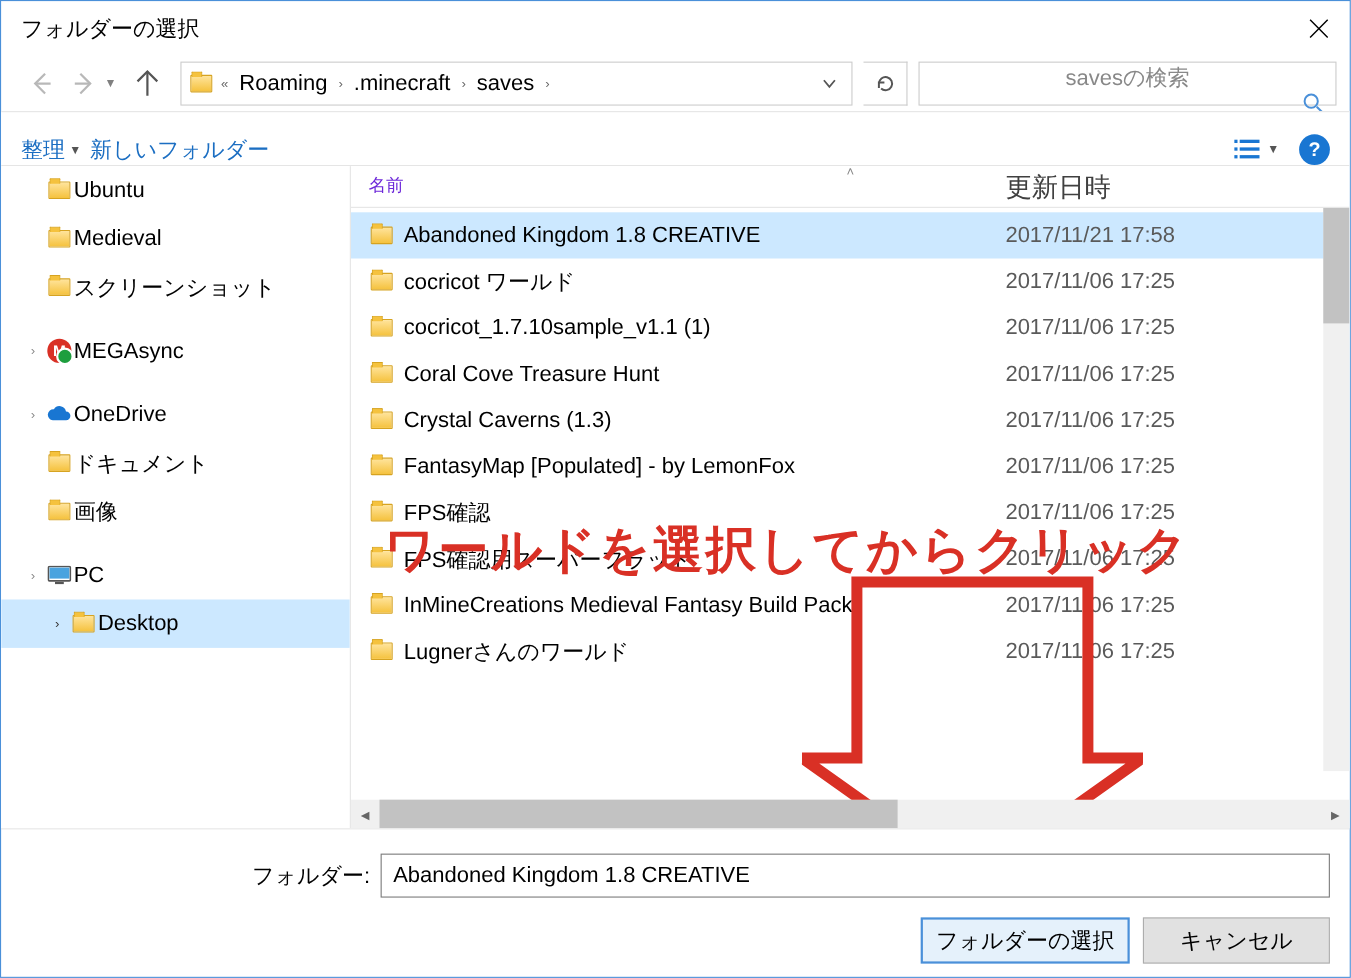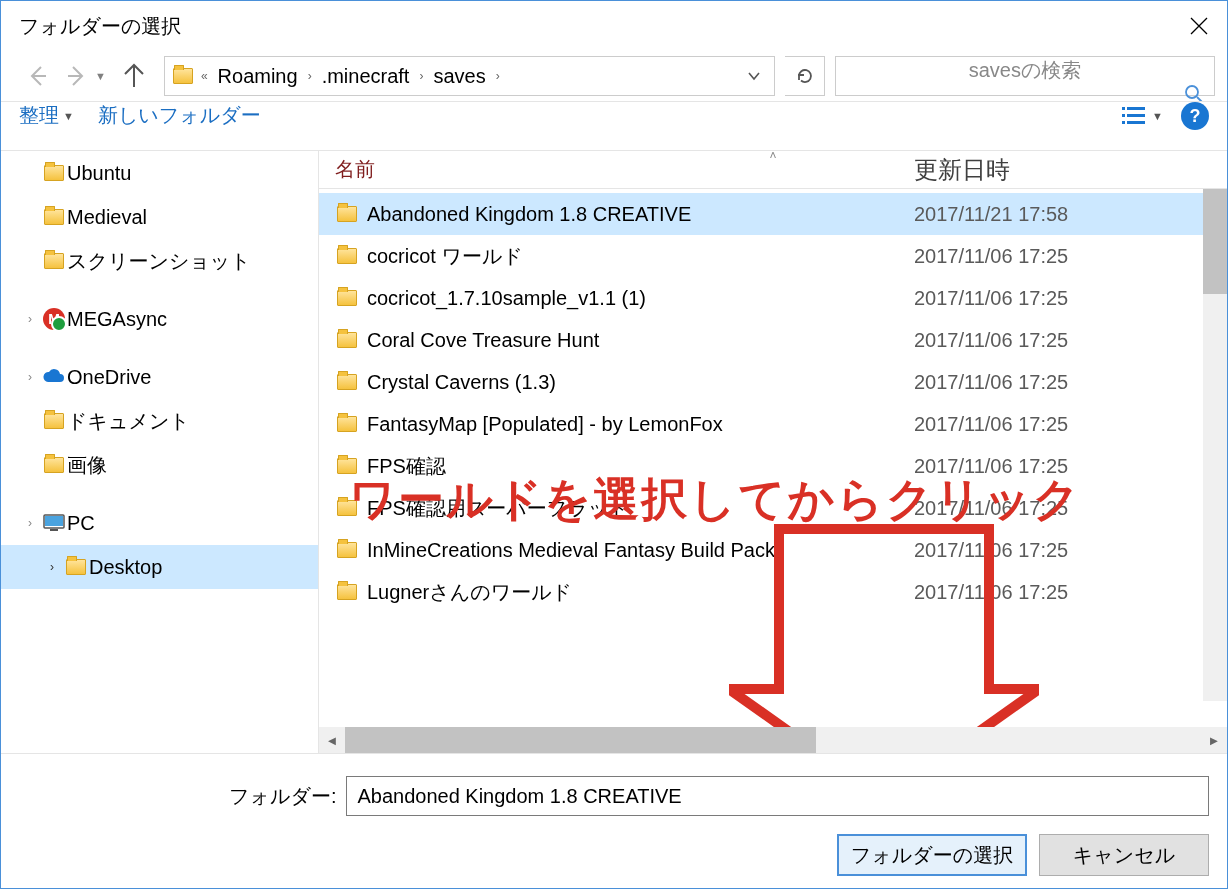--- a/index.html
+++ b/index.html
@@ -84,24 +84,24 @@
     flex-direction: column;
   }
   .searchbox .search-icon { margin-left: auto; color: #4a90d9; }
 
   
   .toolbar2 {
     height: 50px;
     border-top: 1px solid #e5e5e5;
     border-bottom: 1px solid #e5e5e5;
     display: flex;
-    align-items: flex-start;
+    align-items: flex-end;
     padding: 0 18px;
     background: #fff;
-    gap: 24px;
+    gap: 8px;
   }
   .toolbar2 .btn { display:flex;align-items:center;color:#1b6ec2;font-size:20px;gap:4px; }
   .toolbar2 .caret { font-size:11px;color:#555; }
   .toolbar2 .right { margin-left:auto; display:flex; align-items:center; gap:18px; }
   .view-btn { display:flex; align-items:center; gap:6px; color:#1b6ec2; }
   .help-btn {
     width:28px;height:28px;border-radius:50%;background:#1976d2;color:#fff;display:flex;align-items:center;justify-content:center;font-weight:bold;font-size:18px;
   }
 
   
@@ -141,21 +141,21 @@
   .filelist {
     flex:1;
     display:flex;
     flex-direction:column;
     position:relative;
     overflow:hidden;
   }
   .columns {
     display:flex; height:38px; align-items:center; border-bottom:1px solid #e5e5e5;
   }
-  .col-name { flex:0 0 585px; padding-left:16px; font-size:20px; color:#7f1d1d; }
+  .col-name { flex:0 0 585px; padding-left:16px; font-size:16px; color:#6d28d9; }
   .col-date { flex:1; padding-left:10px; font-size:24px; color:#404040; }
   .col-resize-up { width:20px; display:flex; justify-content:center; color:#888; font-size:12px; }
   .rows-viewport { flex:1; overflow:hidden; position:relative; }
   .rows { padding-top:4px; padding-right:14px; }
   .row {
     display:flex; height:42px; align-items:center; font-size:20px; color:#000;
   }
   .row.selected { background:#cce8ff; }
   .row .cell-name { flex:0 0 585px; display:flex; align-items:center; padding-left:18px; gap:10px; overflow:hidden; }
   .row .cell-date { flex:1; padding-left:10px; color:#5a5a5a; }

